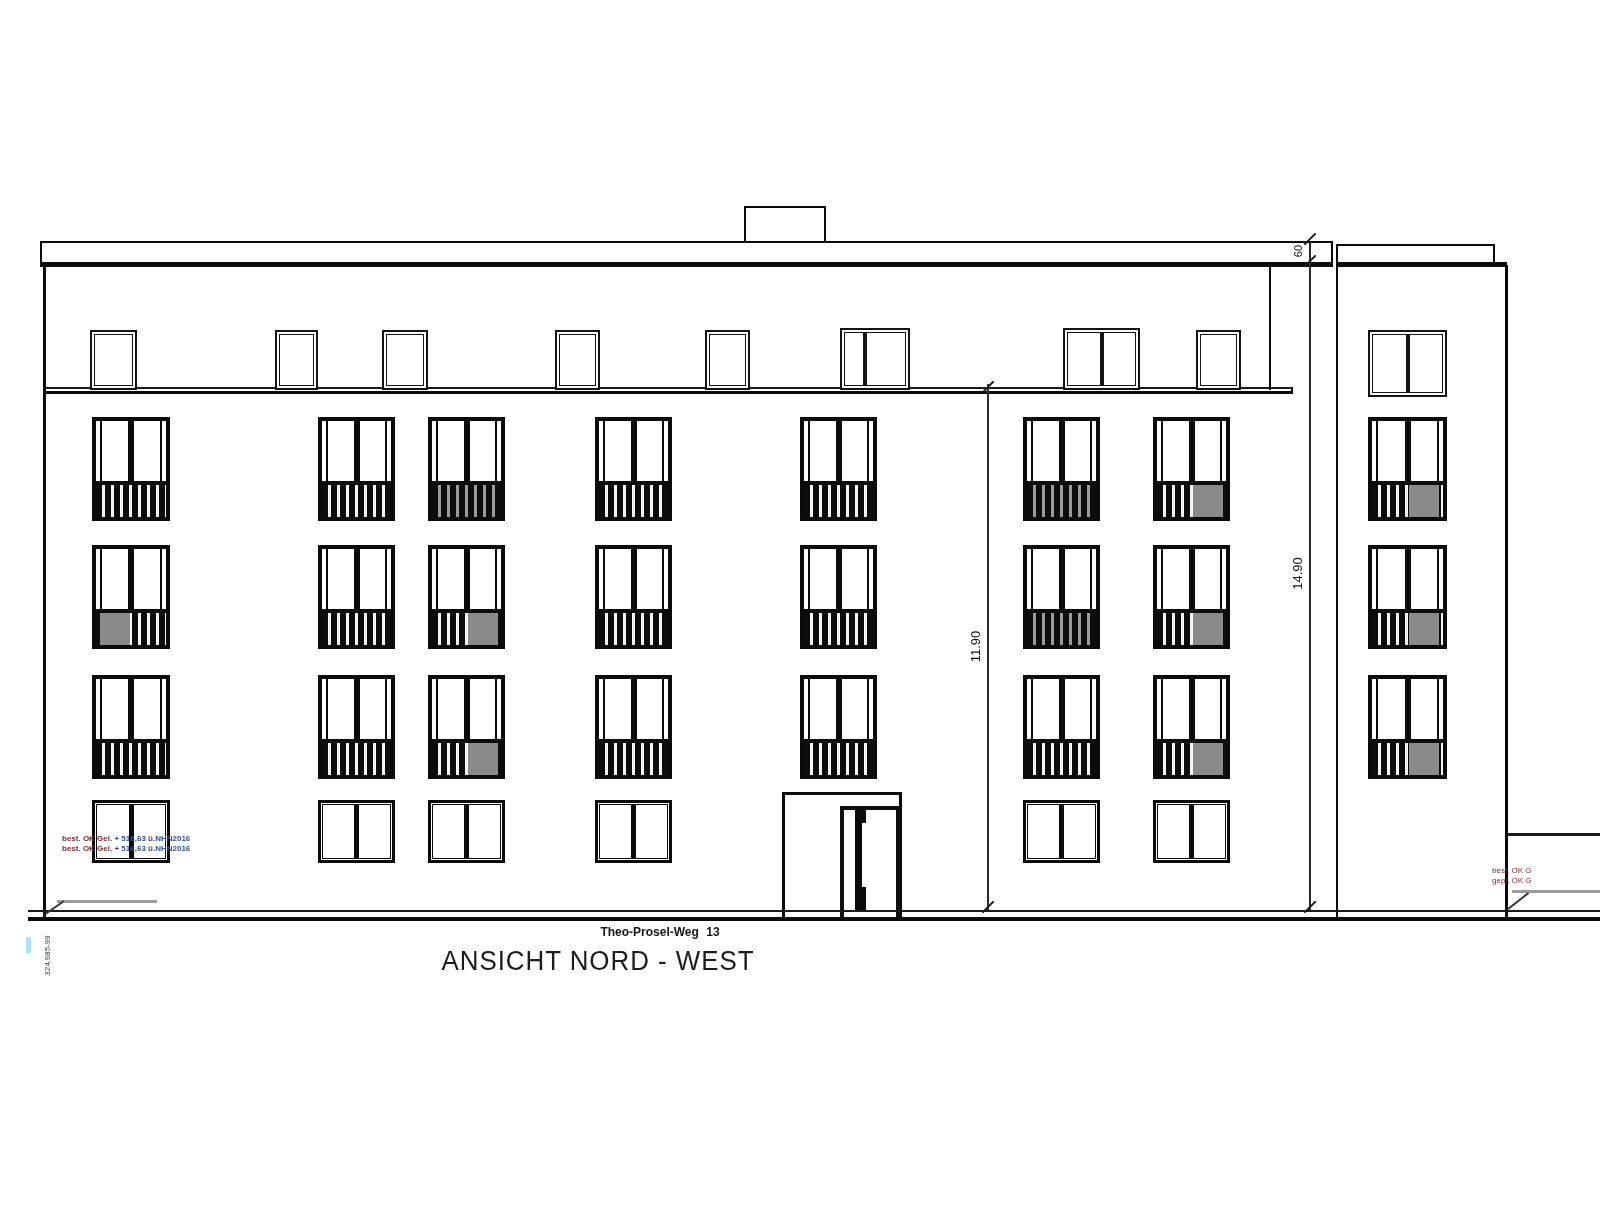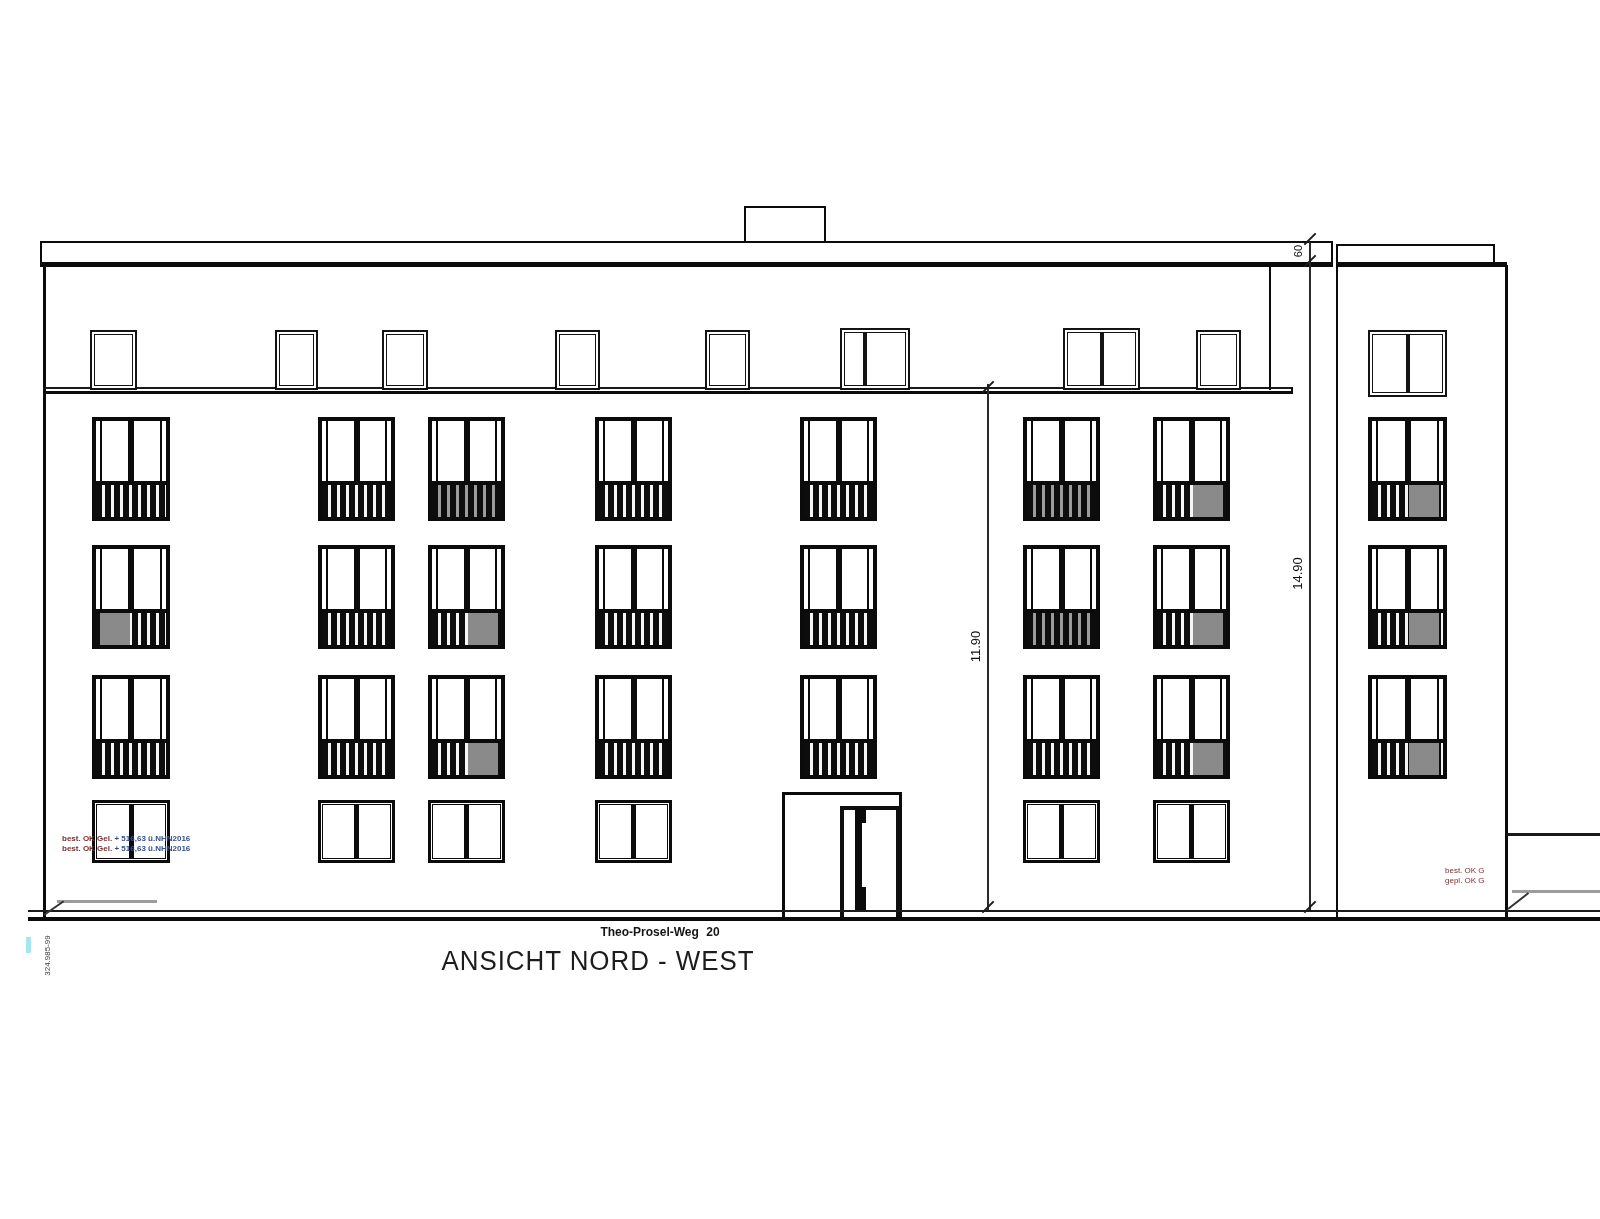--- a/index.html
+++ b/index.html
@@ -216,26 +216,26 @@
   <div class="hl thin" style="left:28px;top:910px;width:1572px;height:2px;"></div>
   <div class="hl" style="left:28px;top:917px;width:1572px;height:4px;"></div>
 
   <div class="note" style="left:62px;top:834px;font-weight:bold;">
     <div><span class="lb">best. OK Gel.</span> <span class="vv">+ 516,63 ü.NHN2016</span></div>
     <div><span class="lb">best. OK Gel.</span> <span class="vv">+ 516,63 ü.NHN2016</span></div>
   </div>
   <div class="ul" style="left:57px;top:900px;width:100px;"></div>
   <div class="ld" style="left:44px;top:914px;width:24px;transform:rotate(-35deg);"></div>
 
-  <div class="note" style="left:1445px;top:866px;">
+  <div class="note" style="left:1492px;top:866px;">
     <div><span class="lb">best. OK G</span></div>
     <div><span class="lb">gepl. OK G</span></div>
   </div>
   <div class="ul" style="left:1512px;top:890px;width:88px;"></div>
   <div class="ld" style="left:1508px;top:908px;width:26px;transform:rotate(-38deg);"></div>
 
   <div class="bench" style="left:11px;top:951px;width:72px;">324.985-99</div>
   <div class="cyantick" style="left:26px;top:937px;width:5px;height:16px;background:#a5e6ef;position:absolute;"></div>
 
-  <div class="street" style="left:555px;top:925px;width:210px;">Theo-Prosel-Weg 20</div>
+  <div class="street" style="left:555px;top:925px;width:210px;">Theo-Prosel-Weg 13</div>
   <div class="title" style="left:428px;top:946px;width:340px;">ANSICHT NORD - WEST</div>
 
 </div>
 
 </body></html>

